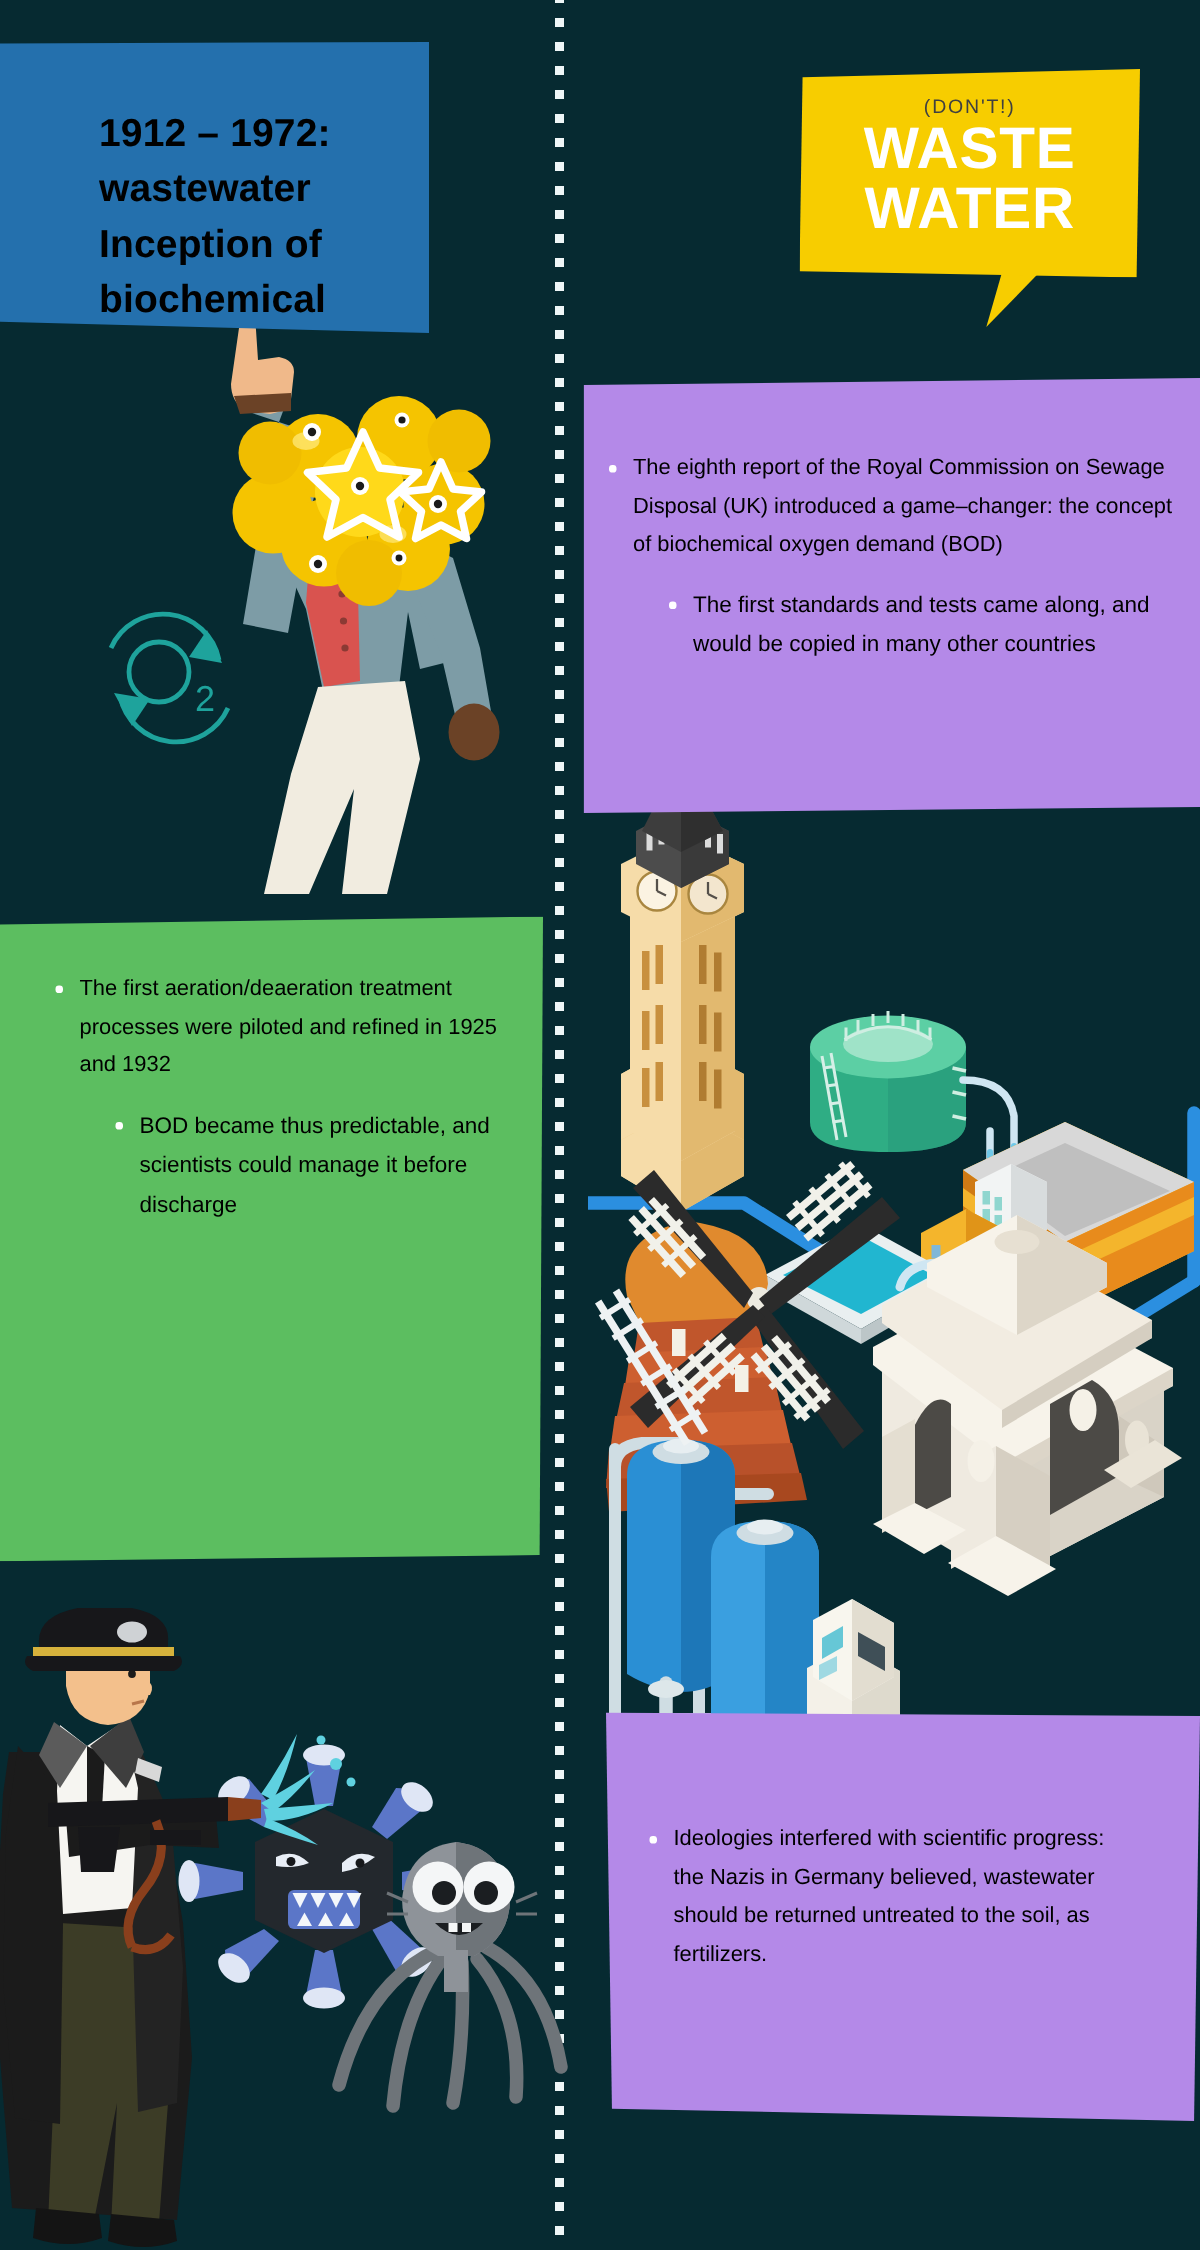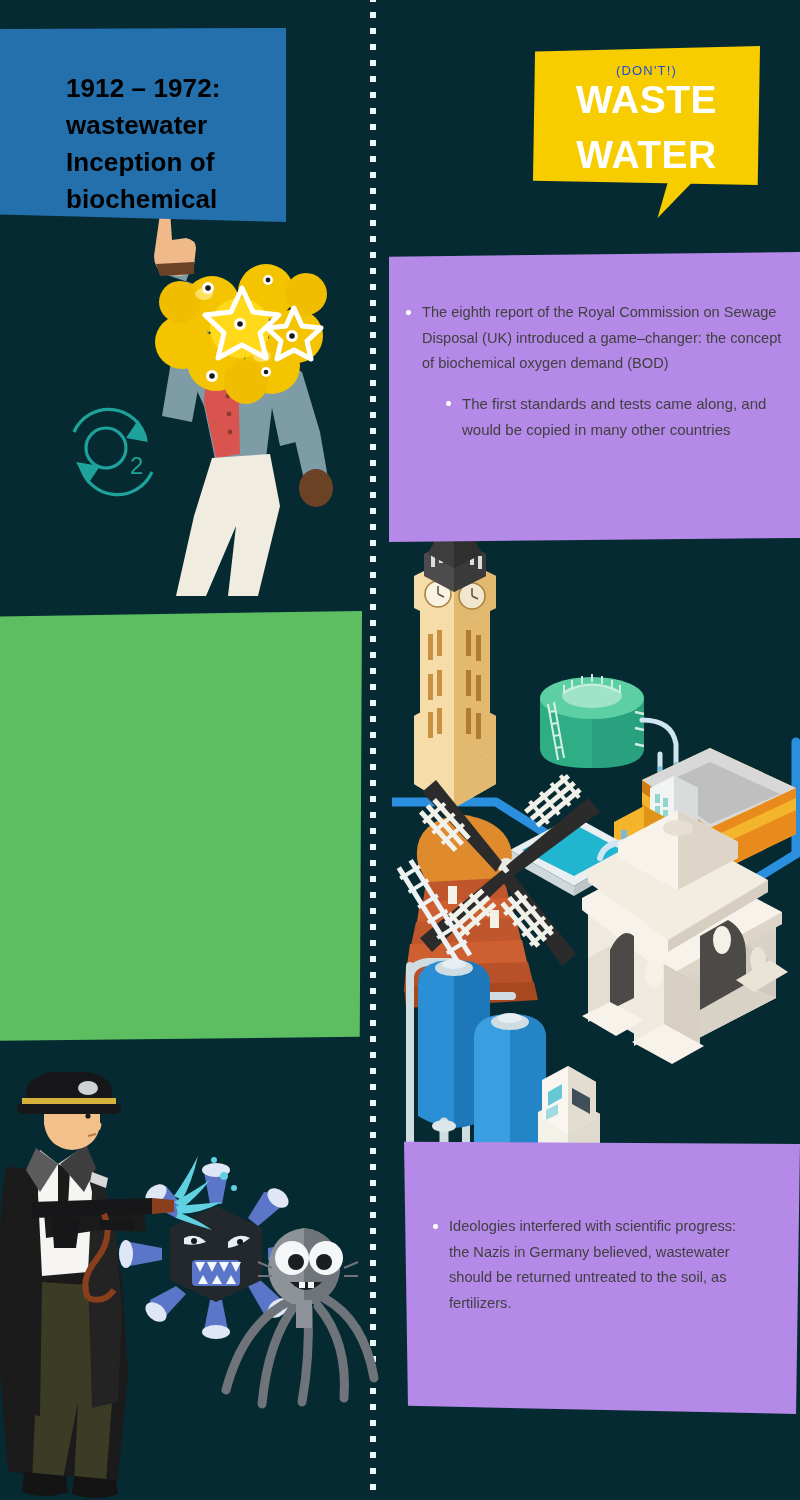--- a/index.html
+++ b/index.html
@@ -43,29 +43,29 @@
   }
   .logo-tail{
     position:absolute;left:663px;top:180px;width:0;height:0;
     border-left:26px solid #f7cd00;
     border-right:10px solid transparent;
     border-bottom:38px solid transparent;
     z-index:8;
     transform:skewX(-16deg);
   }
   .logo .don{
-    color:#1d4ed8;font-size:13px;letter-spacing:1.2px;text-align:center;
+    color:#404040;font-size:13px;letter-spacing:1.2px;text-align:center;
     padding-top:17px;font-weight:normal;
   }
   .logo .w1,.logo .w2{
     color:#ffffff;font-weight:bold;text-align:center;
     font-size:39px;line-height:.96;letter-spacing:.5px;
   }
   .logo .w1{margin-top:3px;text-align:center;}
-  .logo .w2{margin-top:18px;}
+  .logo .w2{margin-top:3px;}
 
   .panel-purple-top{
     left:389px;top:252px;width:411px;height:290px;
     background:#b489e8;
     clip-path:polygon(0 1.6%, 100% 0, 100% 98.6%, 0 100%);
   }
   .panel-purple-top .inner{padding:48px 18px 0 14px;}
 
   .panel-green{
     left:-14px;top:611px;width:376px;height:430px;
@@ -77,21 +77,21 @@
   .panel-purple-bottom{
     left:404px;top:1139px;width:396px;height:275px;
     background:#b489e8;
     clip-path:polygon(0 1%, 100% 1.8%, 99% 100%, 1% 97%);
   }
   .panel-purple-bottom .inner{padding:75px 44px 0 26px;}
 
   ul.bl{list-style:none;margin:0;padding:0;}
   ul.bl > li{
     position:relative;padding-left:19px;margin-bottom:13px;
-    color:#404040;font-size:14.6px;line-height:1.76;
+    color:#000000;font-size:14.6px;line-height:1.76;
   }
   ul.bl > li::before{
     content:"";position:absolute;left:3px;top:10px;
     width:4.5px;height:4.5px;border-radius:50%;background:#ffffff;
   }
   ul.bl ul.bl{margin-top:14px;padding-left:21px;}
   ul.bl ul.bl > li{font-size:15px;margin-bottom:0;}
 
   
   .ill{position:absolute;z-index:4;}
@@ -492,20 +492,28 @@
         <path d="M156 594 L170 586 L170 600 L156 608 Z" fill="#66c7d6"></path>
         <path d="M180 590 L198 600 L198 616 L180 606 Z" fill="#3f4f57"></path>
         <path d="M154 612 L166 606 L166 616 L154 622 Z" fill="#9fd9e2"></path>
       </g>
     </svg>
   </div>
 
   <div class="panel panel-green">
     <div class="inner">
       <ul class="bl">
+        <li>
+          <span>The first aeration/deaeration treatment processes were piloted and refined in 1925 and 1932</span>
+          <ul class="bl">
+            <li>
+              <span>BOD became thus predictable, and scientists could manage it before discharge</span>
+            </li>
+          </ul>
+        </li>
       </ul>
     </div>
   </div>
 
   <div class="ill germscene">
     <svg viewBox="0 0 400 428" width="400" height="428">
 
       <g>
         <g fill="#5b76c8">
           <path d="M214 132 L226 132 L232 100 Q220 92 208 100 Z"></path>

